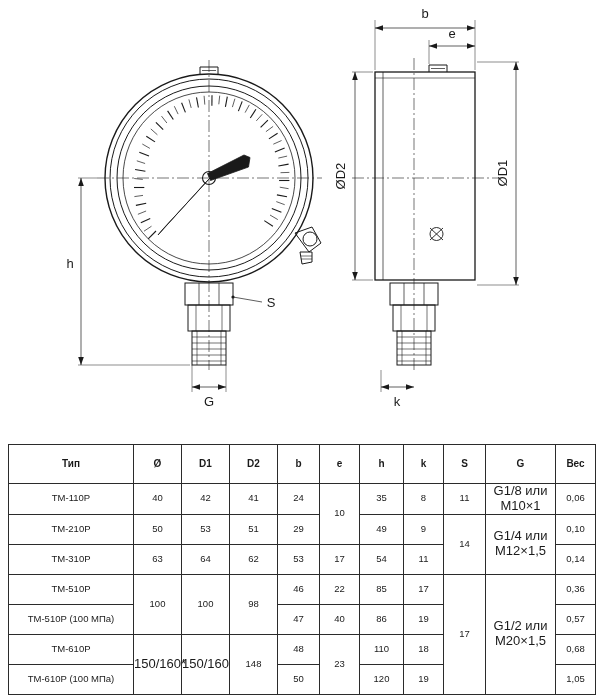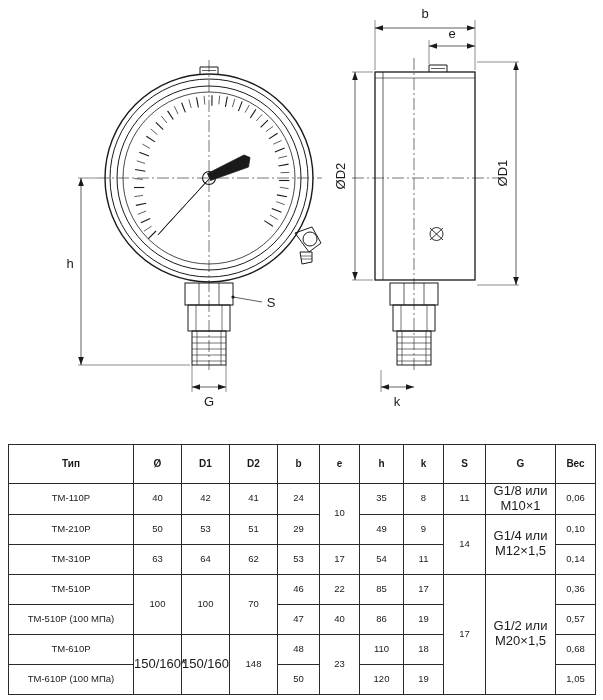--- a/index.html
+++ b/index.html
@@ -352,21 +352,21 @@
           <td>17</td>
           <td>54</td>
           <td>11</td>
           <td>0,14</td>
         </tr>
 
         <tr>
           <td class="type">ТМ-510Р</td>
           <td rowspan="2">100</td>
           <td rowspan="2">100</td>
-          <td rowspan="2">70</td>
+          <td rowspan="2">98</td>
           <td>46</td>
           <td>22</td>
           <td>85</td>
           <td>17</td>
           <td rowspan="4">17</td>
           <td rowspan="4" class="small">G1/2 или M20×1,5</td>
           <td>0,36</td>
         </tr>
 
         <tr>

